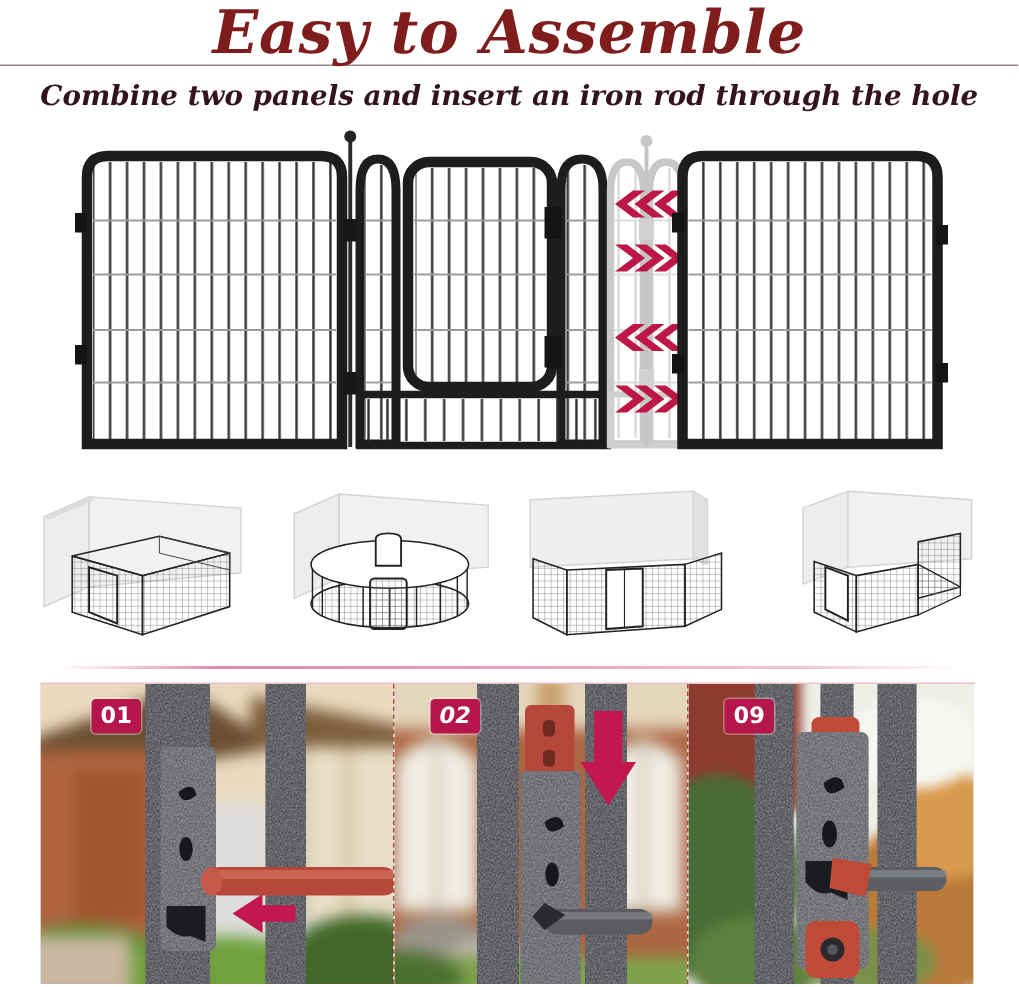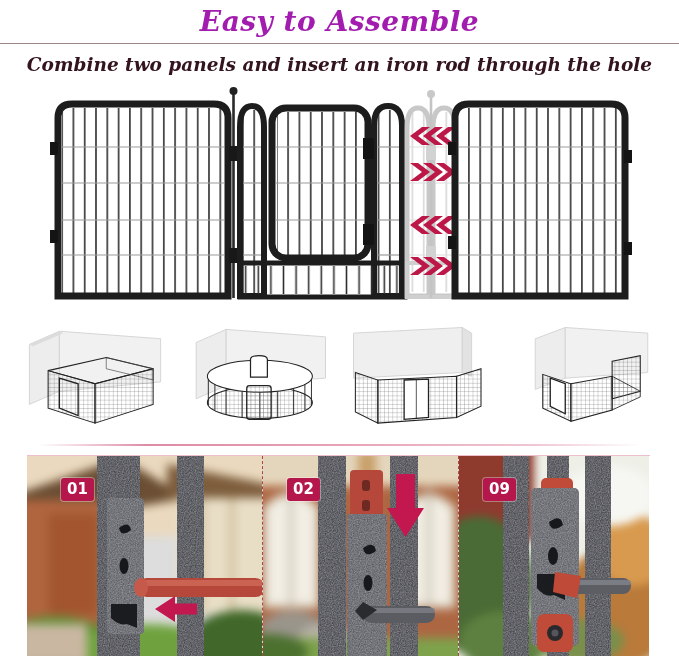--- a/index.html
+++ b/index.html
@@ -1,21 +1,21 @@
 <!DOCTYPE html>
 <html><head>
 <meta charset="utf-8">
 <style>
   html,body{margin:0;padding:0;background:#fff;}
   body{width:679px;height:658px;overflow:hidden;font-family:"DejaVu Serif",serif;}
 
   .page-title{
     margin:0;padding-top:2px;text-align:center;
-    font-size:28px;line-height:40px;font-weight:bold;font-style:italic;
-    color:#a21caf;letter-spacing:.5px;
+    font-size:40px;line-height:40px;font-weight:bold;font-style:italic;
+    color:#7f1d1d;letter-spacing:.5px;
   }
   .title-divider{height:0;border:none;border-top:1.5px solid #9a8484;margin:1px 0 0 0;}
   .subtitle{
     margin:9px 0 0 0;text-align:center;
     font-size:18.5px;line-height:24px;font-weight:bold;font-style:italic;
     color:#33131d;
   }
   .diagram-wrap{margin-top:7px;}
   .configs-row{
     margin-top:11px;display:flex;justify-content:space-between;
@@ -25,33 +25,32 @@
     height:2px;margin:5px auto 0 auto;width:604px;
     background:linear-gradient(90deg,rgba(233,168,186,0) 0%,#dd8ca4 18%,#e7a3b6 50%,#efc6d1 82%,rgba(233,168,186,0) 100%);
   }
   .photo-strip{
     margin:9px 0 0 27px;width:623px;height:200px;display:flex;
     border-top:1px solid #ecc0ca;
   }
   .photo{position:relative;height:200px;overflow:hidden;background:#ddd;}
   .photo+.photo{border-left:1px dashed #b0473e;}
   .photo-1{width:235px;}
-  .photo-2{width:195px;}
+  .photo-2{width:195px;font-style:italic;}
   .photo-3{width:190px;}
   .photo svg{display:block;}
   .blur{filter:blur(5px);}
   .blur2{filter:blur(4px);}
   .step-badge{
     position:absolute;top:10px;
     min-width:27px;height:23px;padding:0 3px;
     background:#b5174c;border-radius:3px;
     color:#fff;font-family:"DejaVu Sans",sans-serif;font-weight:bold;
     font-size:15px;line-height:23px;text-align:center;
     box-shadow:0 0 0 1px rgba(255,255,255,.35);
-    margin-top:12px;
   }
   .photo-1 .step-badge{left:34px;}
   .photo-2 .step-badge{left:24px;}
   .photo-3 .step-badge{left:24px;}
 </style>
 </head>
 <body>
 
 <h1 class="page-title">Easy to Assemble</h1>
 <hr class="title-divider">

